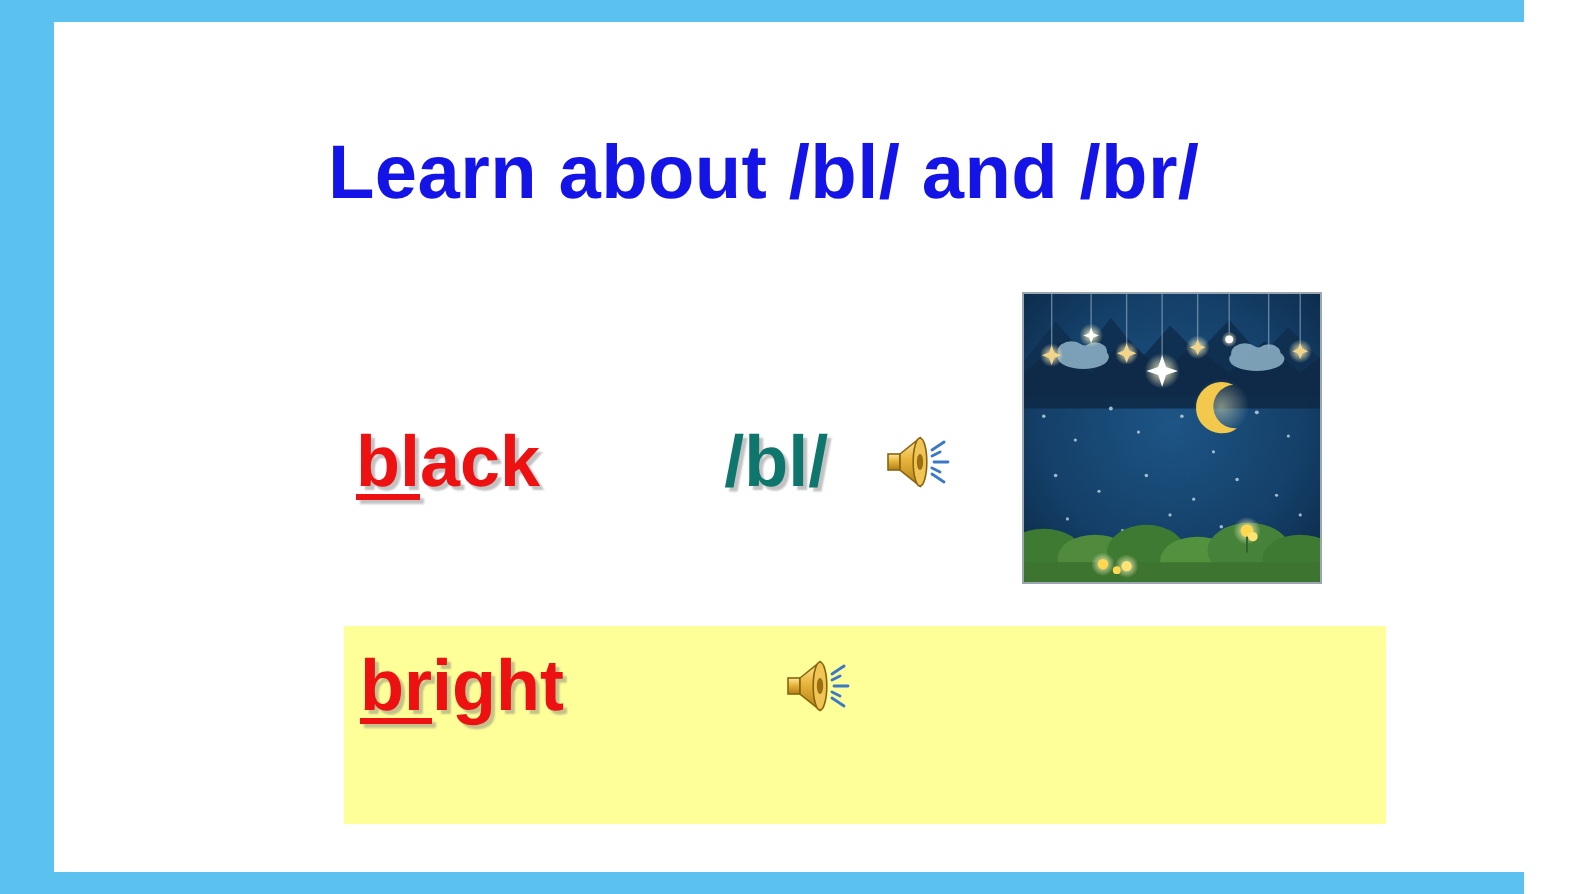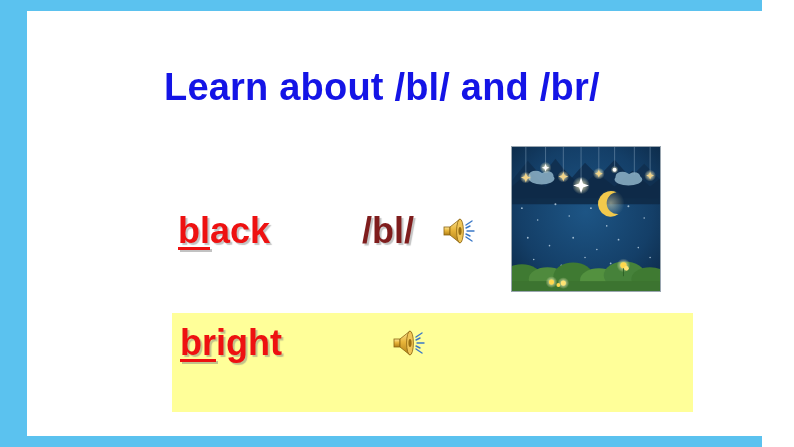--- a/index.html
+++ b/index.html
@@ -63,21 +63,21 @@
     text-shadow: 2px 2px 1px rgba(120,120,120,0.45);
   }
   .word .onset {
     text-decoration: underline;
     text-decoration-thickness: 3px;
     text-underline-offset: 4px;
   }
   .phoneme {
     font-size: 36px;
     font-weight: bold;
-    color: #7f1d1d;
+    color: #0f766e;
     text-shadow: 2px 2px 1px rgba(120,120,120,0.45);
   }
   .gap-a { width: 92px; }
   .gap-b { width: 78px; }
   .gap-c { width: 28px; }
   .gap-d { width: 32px; }
 
   
   .speaker {
     width: 36px;

